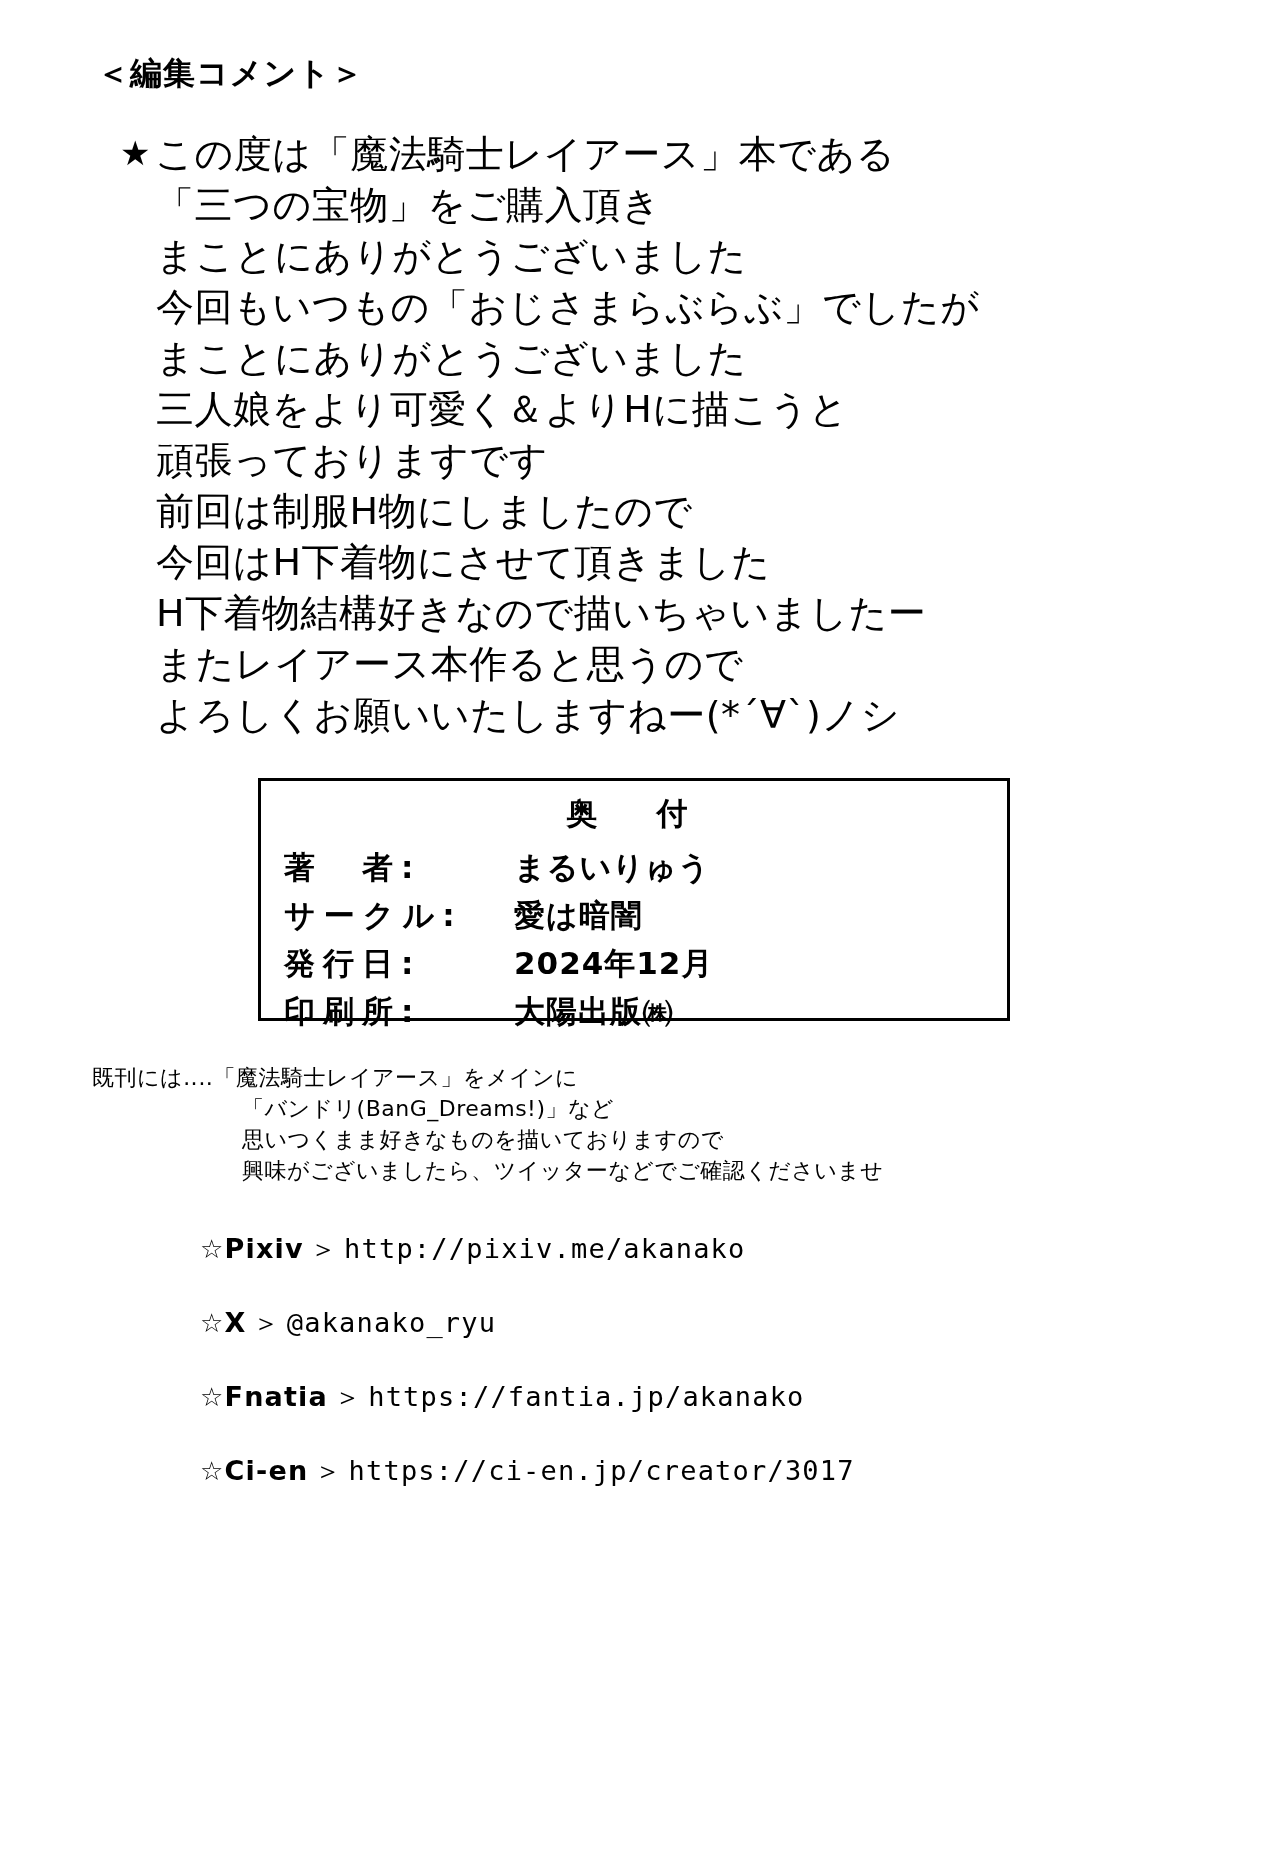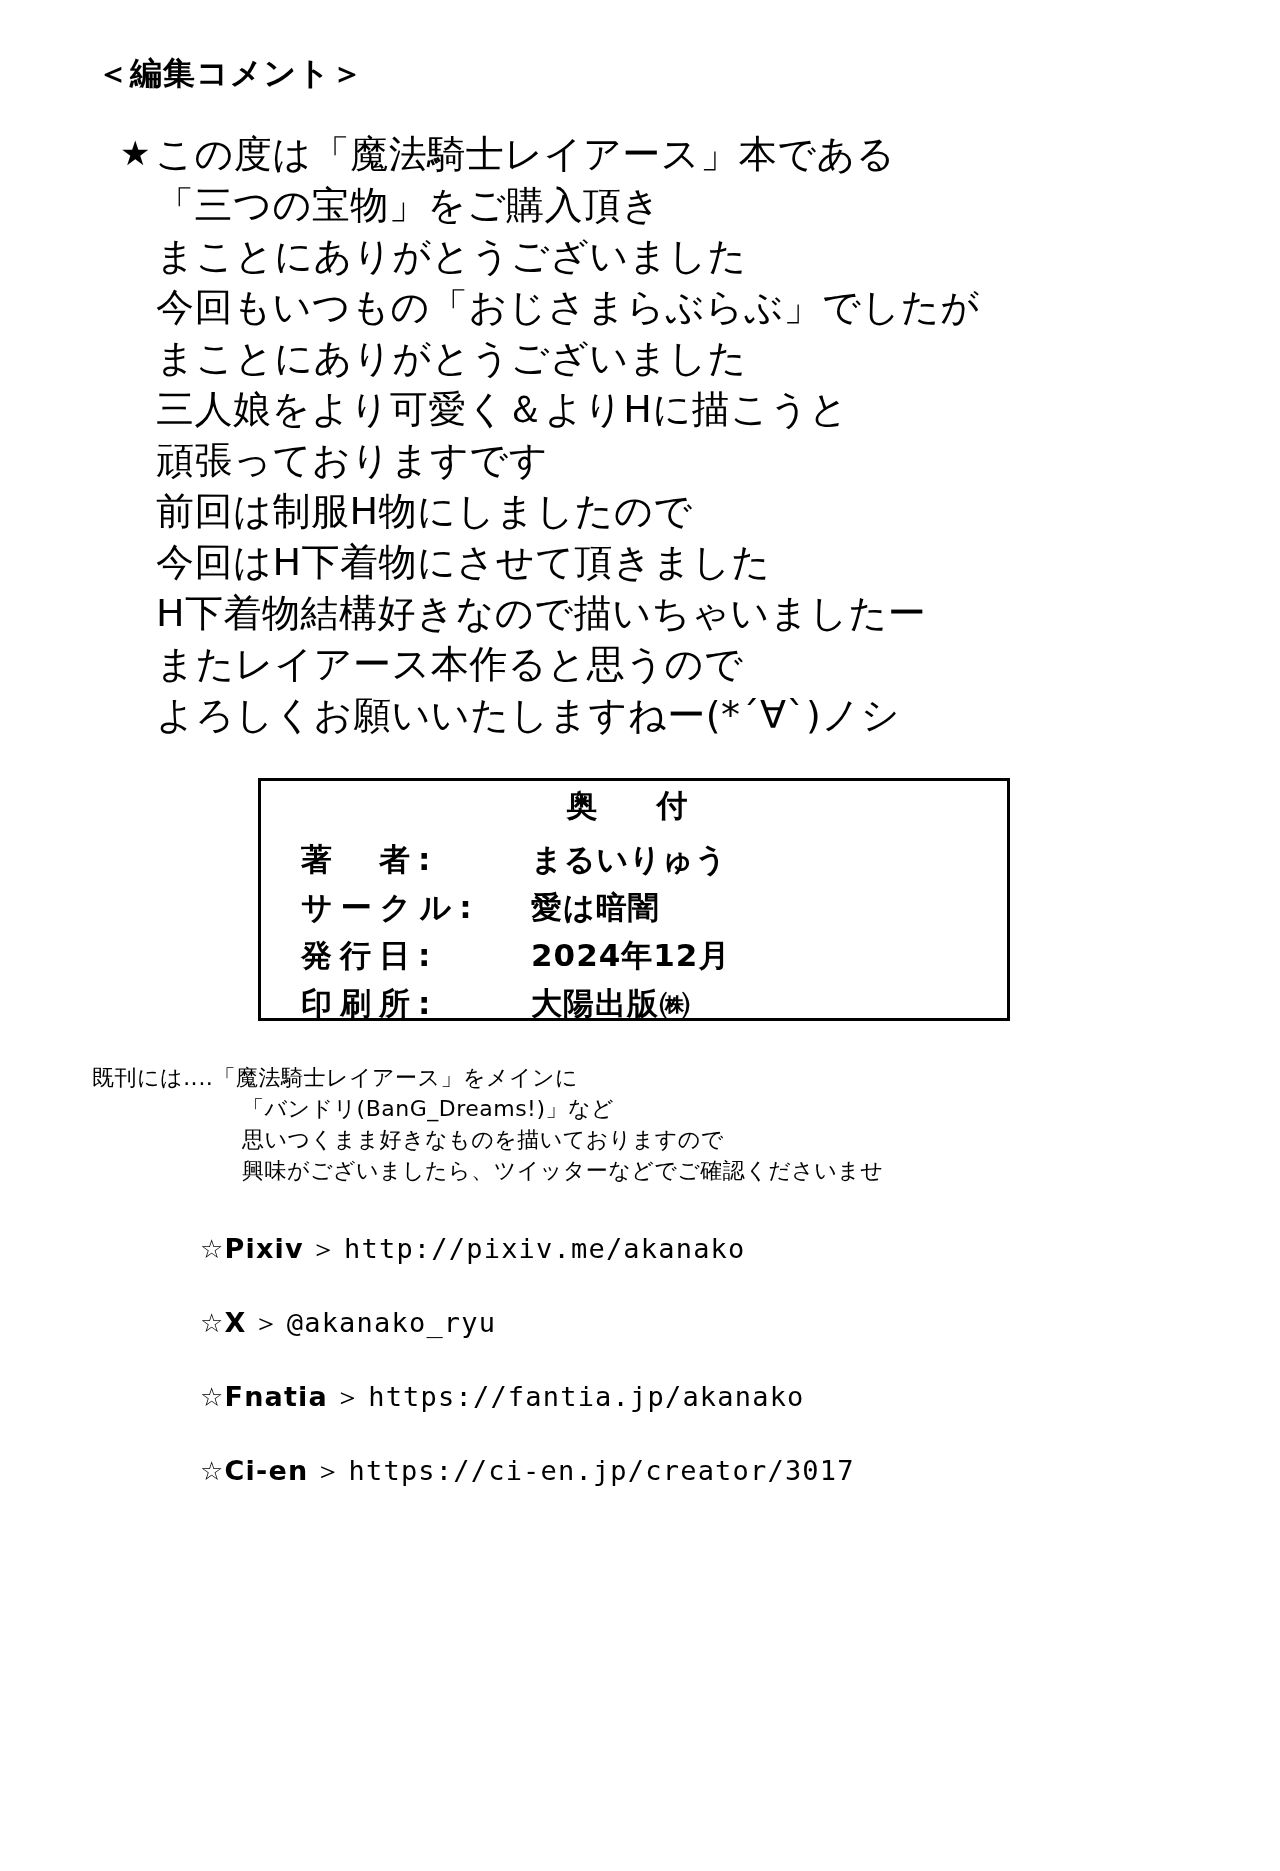--- a/index.html
+++ b/index.html
@@ -69,25 +69,25 @@
     width: 752px;
     height: 243px;
     border: 3px solid #000;
     box-sizing: border-box;
   }
   .colophon-title {
     text-align: center;
     font-size: 31px;
     font-weight: bold;
     letter-spacing: 14px;
-    margin-top: 4px;
+    margin-top: 12px;
   }
   .colophon-rows {
     margin-top: 8px;
-    padding-left: 40px;
+    padding-left: 23px;
   }
   .colophon-row {
     font-size: 31px;
     line-height: 48px;
     white-space: nowrap;
     font-weight: bold;
   }
   .col-label {
     display: inline-block;
     width: 230px;

